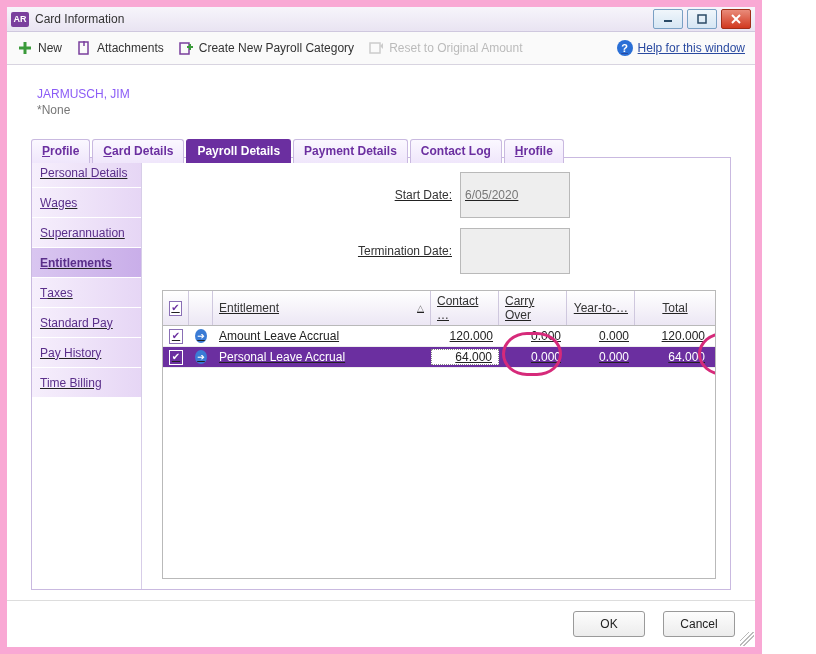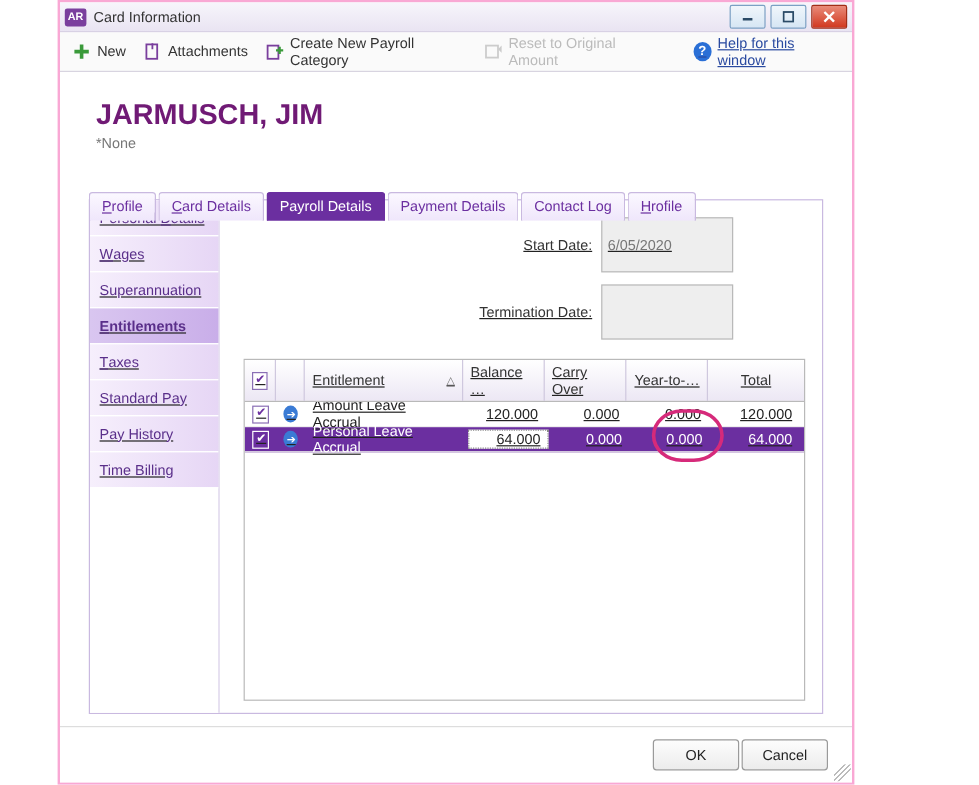--- a/index.html
+++ b/index.html
@@ -1,39 +1,39 @@
 <!DOCTYPE html>
 <html><head>
 <meta charset="utf-8">
 <style>
   html,body{margin:0;padding:0;font-family:"Segoe UI",Tahoma,Arial,sans-serif;font-size:12px;color:#222;background:#fff;}
-  .window{width:664px;height:654px;border:2px solid #f9a8d4;box-sizing:border-box;position:relative;background:#fff;display:flex;flex-direction:column;margin-left:48px;}
+  .window{width:762px;height:654px;border:7px solid #f9a8d4;box-sizing:border-box;position:relative;background:#fff;display:flex;flex-direction:column;}
   
   .titlebar{height:24px;background:linear-gradient(#f7f5fb,#e9e4f2);border-bottom:1px solid #cfc8de;display:flex;align-items:center;padding:0 4px;gap:6px;}
   .app-badge{width:18px;height:15px;background:#7a3f9d;color:#fff;font-size:9px;font-weight:bold;display:flex;align-items:center;justify-content:center;border-radius:2px;}
   .title-text{flex:0 0 auto;color:#333;}
   .titlebar-spacer{flex:1 1 auto;}
   .win-btns{display:flex;gap:4px;}
   .win-btn{width:28px;height:18px;border:1px solid #7aa0c4;border-radius:2px;background:linear-gradient(#f0f6fb,#d6e6f4);display:flex;align-items:center;justify-content:center;font-size:10px;color:#2a4a66;}
   .win-btn.close{background:linear-gradient(#e98b7a,#d1381f);border-color:#a12d18;color:#fff;}
   
   .toolbar{height:32px;background:#fafafa;border-bottom:1px solid #d8d4e0;display:flex;align-items:center;padding:0 10px;gap:14px;}
   .tb-item{display:flex;align-items:center;gap:5px;color:#333;}
   .tb-item.disabled{color:#bbb;}
   .tb-icon{width:16px;height:16px;display:flex;align-items:center;justify-content:center;}
   .tb-spacer{flex:1 1 auto;}
   .help-link{display:flex;align-items:center;gap:5px;color:#2a4aa0;text-decoration:underline;cursor:pointer;}
   .help-icon{width:16px;height:16px;border-radius:50%;background:#2a6fd6;color:#fff;font-weight:bold;font-size:11px;display:flex;align-items:center;justify-content:center;}
   
   .content{flex:1 1 auto;padding:18px 24px 10px 24px;display:flex;flex-direction:column;}
-  .page-title{font-size:24px;font-weight:bold;color:#701a75;margin:4px 0 2px 6px;}
+  .page-title{font-size:12px;font-weight:normal;color:#8b5cf6;margin:4px 0 2px 6px;}
   .page-sub{color:#777;margin:0 0 16px 6px;}
   
   .top-tabs{display:flex;align-items:flex-end;gap:2px;margin-left:0;}
-  .top-tab{padding:4px 10px 5px 10px;border:1px solid #c9b9e0;border-bottom:none;border-top-left-radius:3px;border-top-right-radius:3px;background:linear-gradient(#fbf8ff,#efe6fb);color:#6b2fa0;position:relative;top:18px;}
+  .top-tab{padding:4px 10px 5px 10px;border:1px solid #c9b9e0;border-bottom:none;border-top-left-radius:3px;border-top-right-radius:3px;background:linear-gradient(#fbf8ff,#efe6fb);color:#6b2fa0;position:relative;top:6px;font-weight:bold;}
   .top-tab .u{text-decoration:underline;}
   .top-tab.active{background:#6b2fa0;color:#fff;border-color:#6b2fa0;}
   
   .page-body{flex:1 1 auto;border:1px solid #c9b9e0;display:flex;min-height:0;text-decoration:underline;}
   .sub-tabs{width:109px;border-right:1px solid #d7cde8;background:#fff;display:flex;flex-direction:column;}
   .sub-tab{height:29px;display:flex;align-items:center;padding:0 8px;color:#5a2f8a;background:linear-gradient(to right,#f6effc,#e6d6f5);border-bottom:1px solid #fff;cursor:pointer;}
   .sub-tab.active{background:linear-gradient(to right,#d9c6f0,#c9aee9);font-weight:600;}
   .sub-tab .u{text-decoration:underline;}
   .panel{flex:1 1 auto;padding:14px 14px 10px 20px;display:flex;flex-direction:column;min-width:0;}
   .field-row{display:flex;align-items:center;gap:8px;margin-bottom:10px;}
@@ -60,21 +60,21 @@
   .gc.name{flex:1 1 auto;}
   .gc.num{width:68px;text-align:right;position:relative;}
   .gc.tot{width:80px;text-align:right;position:relative;padding-right:10px;}
   .chk-box{width:13px;height:13px;border:1px solid #8a6fb5;background:#fff;display:flex;align-items:center;justify-content:center;color:#6b2fa0;font-size:10px;line-height:1;}
   .grow.selected .chk-box{border-color:#fff;color:#fff;background:transparent;}
   .arrow-icon{width:14px;height:14px;border-radius:50%;background:#3a7bd5;display:flex;align-items:center;justify-content:center;color:#fff;font-size:9px;}
   .grow.selected .gc.num.editing{background:#fff;color:#222;border:1px dotted #888;margin:1px 0;}
   
   .circle{position:absolute;border:3px solid #d62a7a;border-radius:50%/60%;pointer-events:none;}
   
-  .footer{height:46px;border-top:1px solid #ddd;display:flex;align-items:center;justify-content:flex-end;padding:0 20px;gap:2px;background:#fff;}
+  .footer{height:46px;border-top:1px solid #ddd;display:flex;align-items:center;justify-content:flex-end;padding:0 20px;gap:18px;background:#fff;}
   .dlg-btn{min-width:70px;height:24px;border:1px solid #9a9a9a;border-radius:3px;background:linear-gradient(#fdfdfd,#ececec);display:flex;align-items:center;justify-content:center;color:#222;cursor:pointer;}
   
   .grip{position:absolute;right:1px;bottom:1px;width:14px;height:14px;background:
     linear-gradient(135deg,transparent 0 6px,#bbb 6px 7px,transparent 7px 9px,#bbb 9px 10px,transparent 10px 12px,#bbb 12px 13px,transparent 13px);}
   svg{display:block;}
 </style>
 </head>
 <body>
 
 <div class="window">
@@ -208,21 +208,21 @@
         <div class="grid">
           <div class="grid-header">
             <div class="gh chk">
               <span class="chk-box">✔</span>
             </div>
             <div class="gh arrow"></div>
             <div class="gh name">
               <span>Entitlement</span>
               <span class="sort-tri">△</span>
             </div>
-            <div class="gh num">Balance …</div>
+            <div class="gh num">Contact …</div>
             <div class="gh num">Carry Over</div>
             <div class="gh num">Year-to-…</div>
             <div class="gh tot">Total</div>
           </div>
           <div class="grid-body" style="position:relative;">
 
             <div class="grow">
               <div class="gc chk">
                   <span class="chk-box">✔</span>
                 </div>

